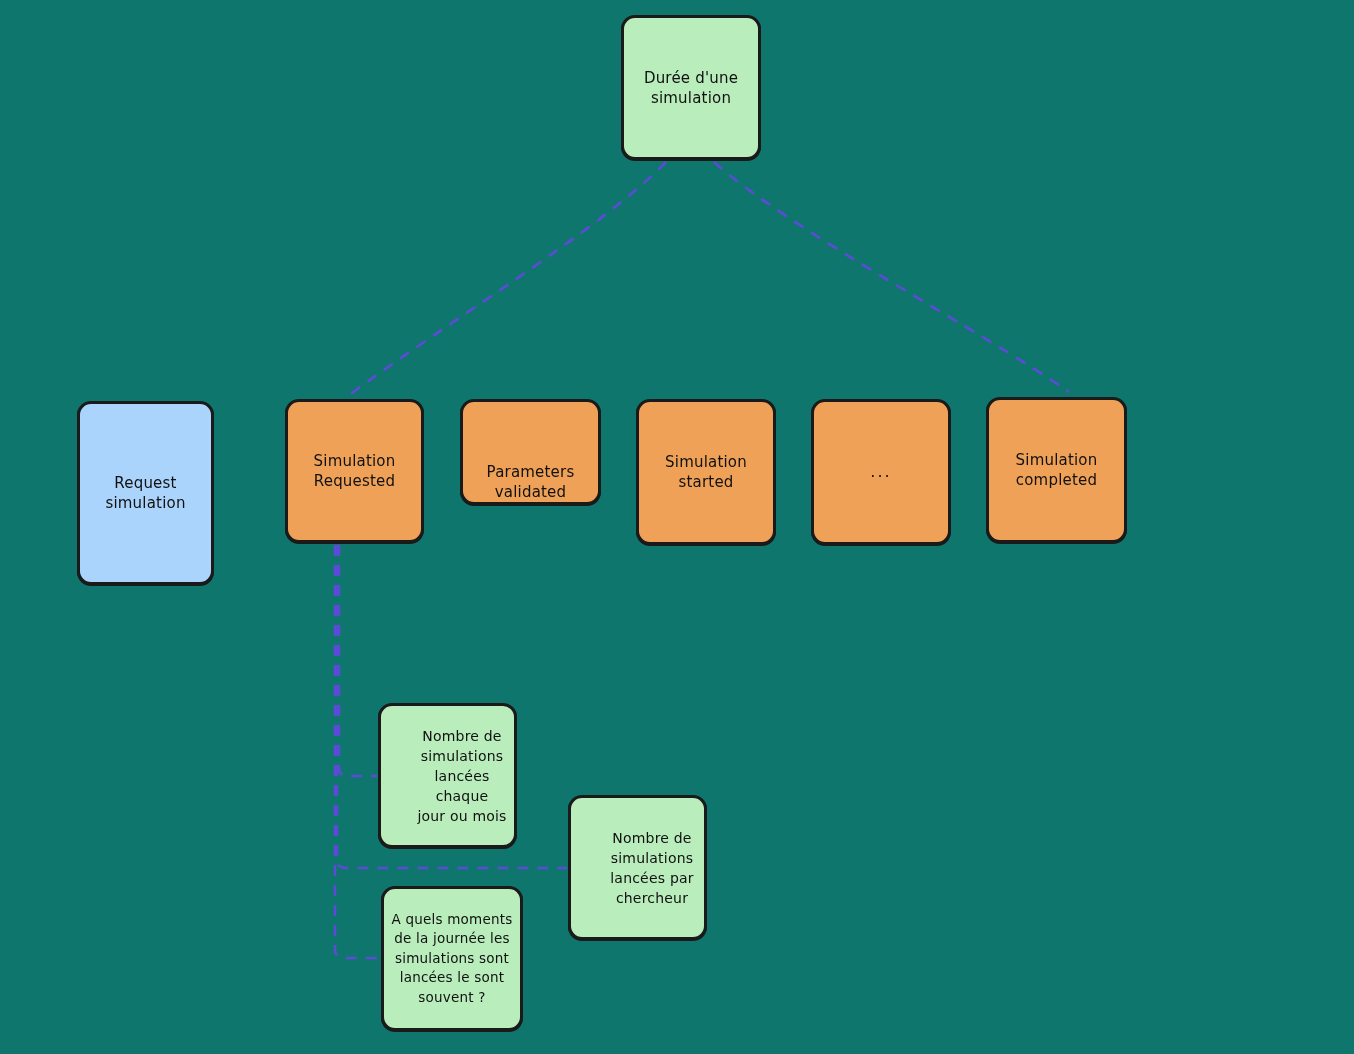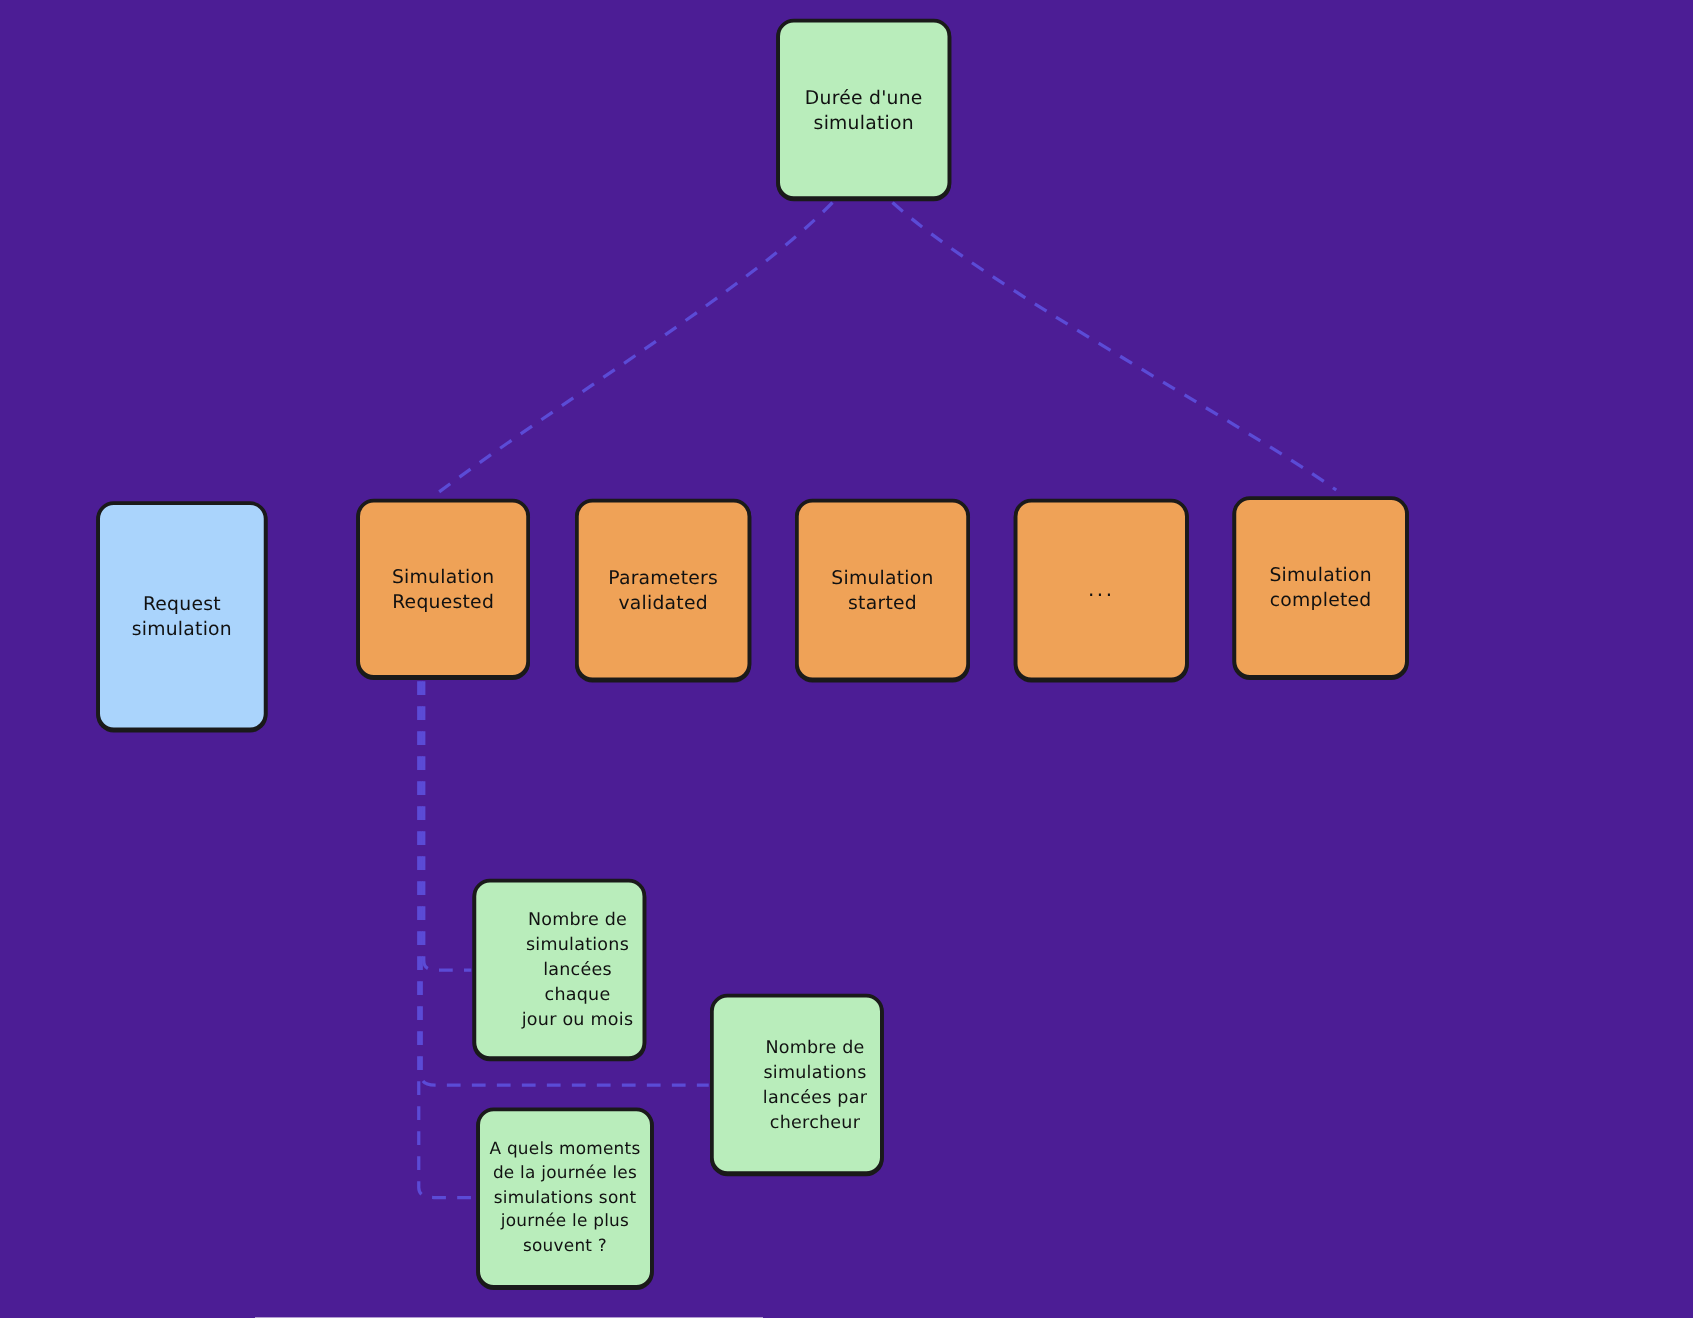--- a/index.html
+++ b/index.html
@@ -8,21 +8,21 @@
     padding: 0;
     background: #ffffff;
   }
   body {
     font-family: "DejaVu Sans", sans-serif;
   }
   #canvas {
     position: relative;
     width: 1354px;
     height: 1054px;
-    background: #4c1d95;
+    background: #0f766e;
     overflow: hidden;
   }
   #edges {
     position: absolute;
     left: 0;
     top: 0;
     width: 1354px;
     height: 1054px;
     pointer-events: none;
   }
@@ -72,21 +72,21 @@
 simulation</span>
       </div>
       <div class="node blue fs-15" style="left: 77px; top: 401px; width: 137px; height: 184px;">
         <span class="label">Request
 simulation</span>
       </div>
       <div class="node orange fs-15" style="left: 285px; top: 399px; width: 139px; height: 144px;">
         <span class="label">Simulation
 Requested</span>
       </div>
-      <div class="node orange fs-15" style="left: 460px; top: 399px; width: 141px; height: 146px;">
+      <div class="node orange fs-15" style="left: 460px; top: 399px; width: 141px; height: 106px; align-items: flex-end;">
         <span class="label">Parameters
 validated</span>
       </div>
       <div class="node orange fs-15" style="left: 636px; top: 399px; width: 140px; height: 146px;">
         <span class="label">Simulation
 started</span>
       </div>
       <div class="node orange fs-dots" style="left: 811px; top: 399px; width: 140px; height: 146px;">
         <span class="label">...</span>
       </div>
@@ -103,17 +103,17 @@
       <div class="node green fs-14" style="left: 568px; top: 795px; width: 139px; height: 145px;">
         <span class="label">Nombre de
 simulations
 lancées par
 chercheur</span>
       </div>
       <div class="node green fs-13" style="left: 381px; top: 886px; width: 142px; height: 145px;">
         <span class="label">A quels moments
 de la journée les
 simulations sont
-journée le plus
+lancées le sont
 souvent ?</span>
       </div>
     </div>
 </div>
 
 </body></html>

